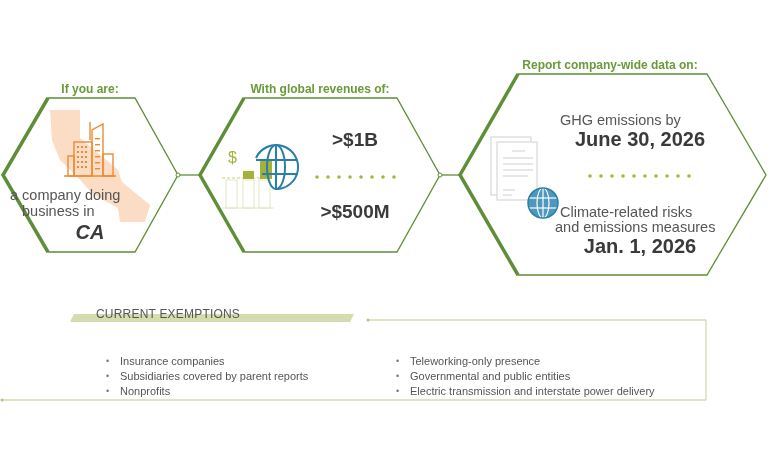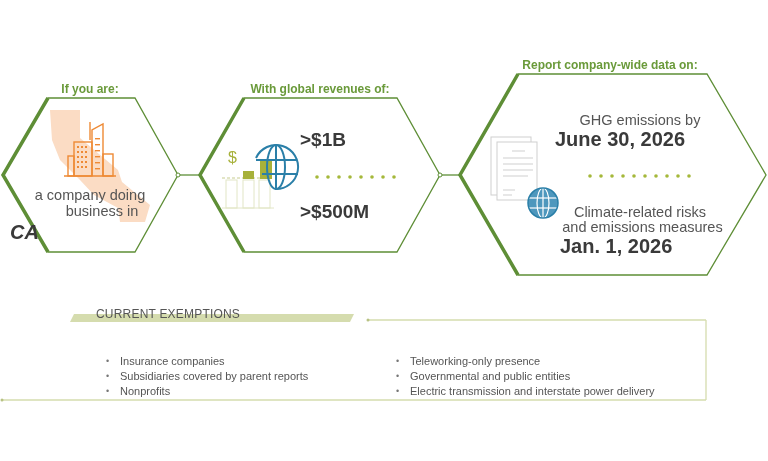--- a/index.html
+++ b/index.html
@@ -1,21 +1,21 @@
 <!DOCTYPE html>
 <html><head>
 <meta charset="utf-8">
 <style>
   html, body { margin:0; padding:0; background:#ffffff; }
   body { width:768px; height:461px; position:relative; overflow:hidden; font-family:"Liberation Sans", sans-serif; }
   svg.bg { position:absolute; left:0; top:0; }
   .abs { position:absolute; }
   .lbl { color:#6a9a3a; font-weight:bold; font-size:12px; text-align:center; }
-  .t-reg { color:#555555; font-size:14.5px; text-align:center; line-height:16px; }
-  .t-big { color:#3a3a3a; font-weight:bold; }
+  .t-reg { color:#555555; font-size:14.5px; text-align:left; line-height:16px; }
+  .t-big { color:#3a3a3a; font-weight:bold; text-align:center; }
   .list { list-style:none; margin:12px; padding:0; color:#555555; font-size:11px; line-height:15px; }
   .list li { position:relative; padding-left:14px; }
   .list li::before { content:"•"; position:absolute; left:0; color:#777777; font-size:9px; }
   .ex-title { color:#555555; font-size:12px; letter-spacing:0.2px; }
 </style>
 </head>
 <body>
 
 <svg class="bg" width="768" height="461" viewBox="0 0 768 461">
 

